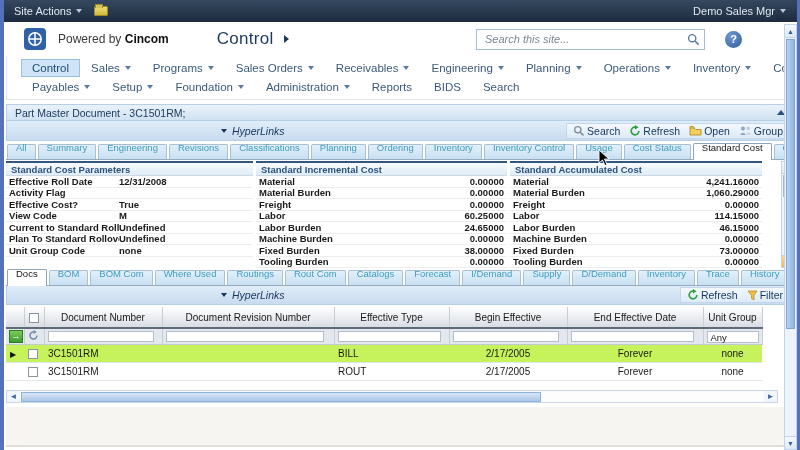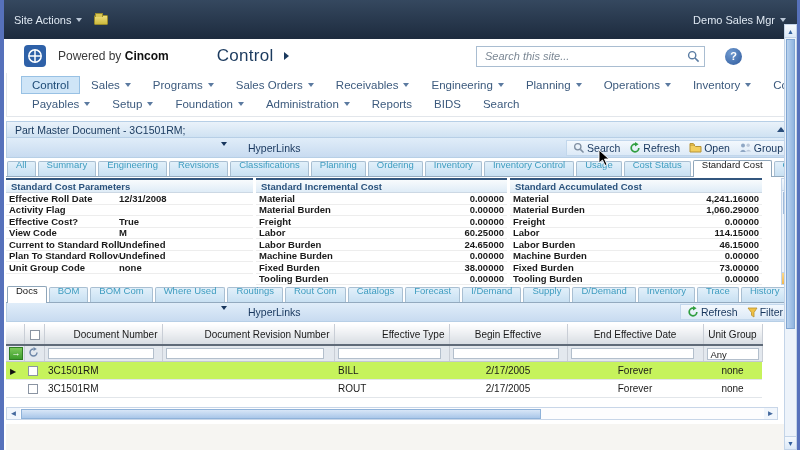--- a/index.html
+++ b/index.html
@@ -7,21 +7,21 @@
   body {
     width:800px; height:450px; position:relative; overflow:hidden;
     background:#fff; font-family:"Liberation Sans", sans-serif; color:#1a1a1a;
   }
   
   .edge-left  { position:absolute; left:0; top:0; width:4px; height:450px; background:#5671bb; z-index:40; }
   .edge-right { position:absolute; right:0; top:0; width:3px; height:450px; background:#5671bb; z-index:40; }
 
   
   .topbar {
-    height:39px; background:linear-gradient(#35485f,#1d2b3e); color:#dfe8f2;
+    height:22px; background:linear-gradient(#35485f,#1d2b3e); color:#dfe8f2;
     display:flex; align-items:center; font-size:11px; padding:0 14px 0 14px; position:relative; z-index:30;
   }
   .topbar .caret { width:0;height:0;border-left:3px solid transparent;border-right:3px solid transparent;border-top:4px solid #b9c6d6; display:inline-block; margin-left:5px;}
   .sa { display:flex; align-items:center; cursor:default; }
   .folder-ic { width:14px; height:10px; background:linear-gradient(#eedd7a,#cdbb3e); border:1px solid #9a8c2c; border-radius:1px; position:relative; display:inline-block; margin-left:12px;}
   .folder-ic:before { content:""; position:absolute; top:-3px; left:0; width:6px; height:3px; background:#d8c654; border:1px solid #9a8c2c; border-bottom:none; }
   .user { margin-left:auto; display:flex; align-items:center; }
 
   
   .hdr { height:34px; display:flex; align-items:center; padding:0 30px 0 24px; background:#fff; }
@@ -44,21 +44,21 @@
   .menu-item .caret { width:0;height:0;border-left:3px solid transparent;border-right:3px solid transparent;border-top:4px solid #5b7aa0; margin-left:5px;}
 
   
   .partbar { margin:4px 6px 0 6px; height:17px; background:linear-gradient(#eaf2fa,#cfe2f2); border:1px solid #b7cfe6;
     display:flex; align-items:center; font-size:10.5px; color:#1c3c60; padding:0 8px;}
   .collapse-up { margin-left:auto; width:0;height:0;border-left:4px solid transparent;border-right:4px solid transparent;border-bottom:5px solid #2a4d7b;}
 
   
   .hlbar { margin:0 6px; height:20px; background:linear-gradient(#e0edf9,#c8dbf0); border:1px solid #b7cfe6; border-top:none;
     display:flex; align-items:center; font-size:10.5px; color:#17365d;}
-  .hl-label { margin-left:214px; display:flex; gap:21px;}
+  .hl-label { margin-left:214px; display:flex; align-items:center; gap:5px;font-style:italic;}
   .caret-down { width:0;height:0;border-left:3.5px solid transparent;border-right:3.5px solid transparent;border-top:4.5px solid #17365d;}
   .hl-buttons { margin-left:auto; margin-right:3px; display:flex; align-items:center; gap:9px;
     background:linear-gradient(#f3f8fd,#ddeaf7); border:1px solid #c2d7ec; height:16px; padding:0 6px;}
   .hl-btn { display:flex; align-items:center; gap:2px; color:#17365d; cursor:default;}
   .ic { display:inline-flex; align-items:center; }
 
   
   .tabstrip { margin:2px 6px 0 6px; display:flex; gap:2px; align-items:flex-end; border-bottom:1px solid #93aabf; height:17px; font-size:9.5px; padding-left:1px;}
   .tab { background:linear-gradient(#e2f0fa,#c8e0f2); border:1px solid #a9bfd2; border-bottom:none; color:#3f9dc0;
     padding:1px 8px 11px 8px; border-radius:2px 2px 0 0; white-space:nowrap; height:15px; display:flex; align-items:center; cursor:default;}
@@ -81,21 +81,21 @@
   .vsb { width:13px; margin-left:2px; border:1px solid #c3d4e8; background:#eef4fb; display:flex; flex-direction:column; }
   .vsb .sbtn { height:12px; background:linear-gradient(#f5f9fd,#dce9f7); border-bottom:1px solid #c3d4e8; text-align:center; font-size:7px; color:#33609c; line-height:12px;}
   .vsb .sthumb { height:22px; margin:1px; background:linear-gradient(#e6effa,#c3d7ef); border:1px solid #9db9da;}
   .vsb .sfill { flex:1; }
   .vsb .sbtn.hot { background:linear-gradient(#fcd88a,#f3b84f); color:#7a5510; border-top:1px solid #c3d4e8; border-bottom:none;}
 
   
   .gridwrap { margin:2px 6px 0 6px; }
   table.grid { border-collapse:collapse; table-layout:fixed; width:756px; font-size:10px; }
   .grid th { height:21px; background:linear-gradient(#ffffff,#d8dde3); border-bottom:2px solid #5f6a78; border-right:1px solid #c9ced6;
-    font-weight:normal; text-align:right; padding:0 4px; white-space:nowrap; overflow:hidden; font-size:10px; color:#1a1a1a;}
+    font-weight:normal; text-align:center; padding:0 4px; white-space:nowrap; overflow:hidden; font-size:10px; color:#1a1a1a;}
   .grid th.c { text-align:center; }
   .grid td { height:18px; padding:0 4px; white-space:nowrap; overflow:hidden; }
   .frow td { background:#e3e8ee; height:16px; border-right:1px solid #c9ced6; border-bottom:1px solid #c2c8d0; padding:1px 3px;}
   .finput { height:11px; width:96%; background:#fff; border:1px solid #b3bfcc; font-size:9px; padding:0 2px; font-family:"Liberation Sans",sans-serif;}
   .fany { height:12px; background:#fff; border:1px solid #b3bfcc; font-size:9.5px; padding:0 3px; line-height:11px; color:#222;}
   .drow td { border-bottom:1px solid #e2e6ea; }
   .drow.sel td { background:#c6f35c; }
   .selarrow { font-size:8px; color:#111; }
   .cbx { width:10px; height:10px; border:1px solid #8a94a2; background:#fff; display:inline-block; vertical-align:middle;}
   .gobtn { width:14px; height:13px; background:linear-gradient(#7cc85a,#3d9e2d); border:1px solid #2f7d22; color:#fff; font-size:9px; text-align:center; line-height:11px; display:inline-block;}

